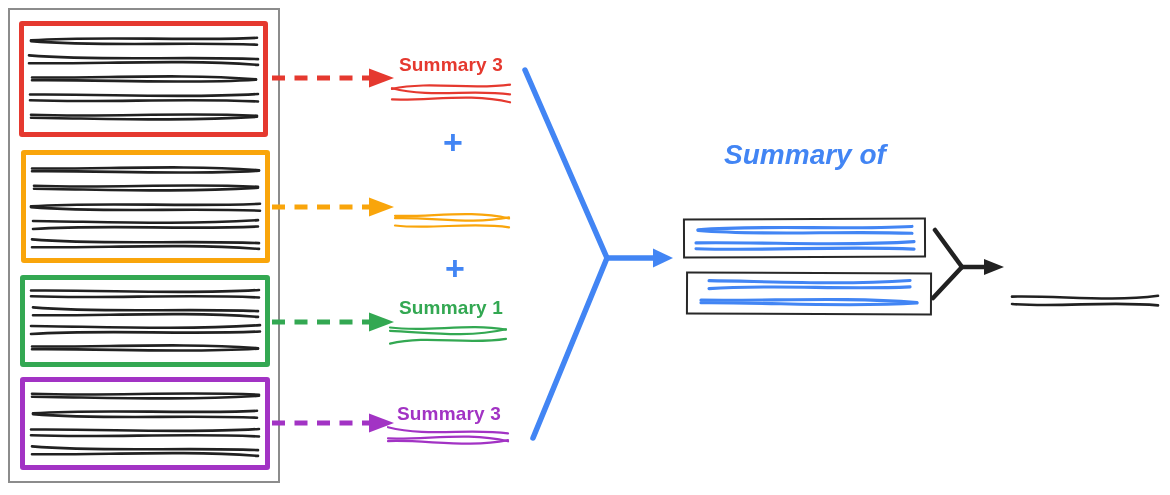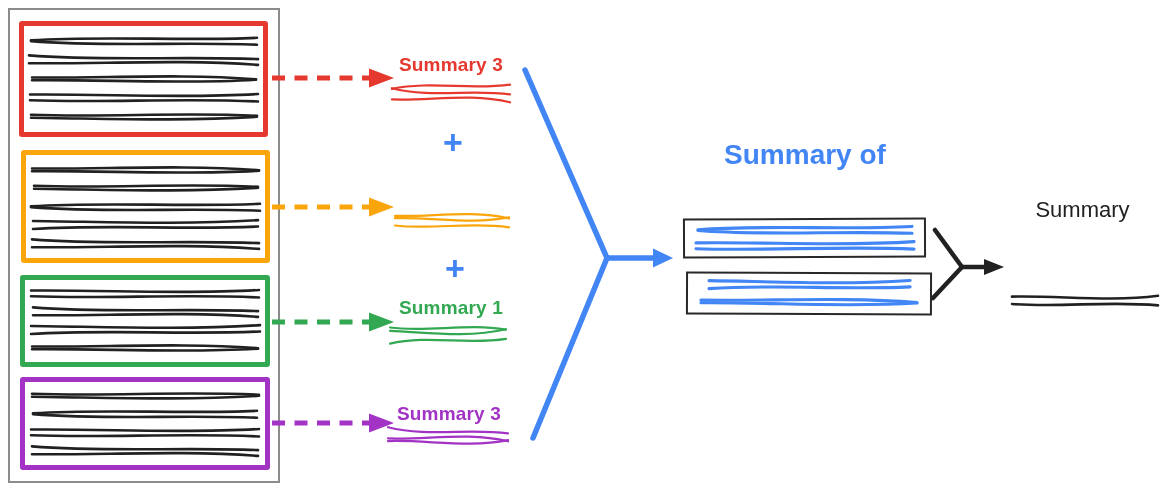--- a/index.html
+++ b/index.html
@@ -271,21 +271,21 @@
 
   <div class="abs merge" style="left:505px; top:58px;">
     <svg width="175" height="392" viewBox="0 0 175 392">
       <path d="M20 12 L102 200"></path>
       <path d="M28 380 L102 200"></path>
       <path d="M102 200 H150"></path>
       <polygon points="148,190.5 168,200 148,209.5"></polygon>
     </svg>
   </div>
 
-  <div class="abs sos-title" style="left:680px; top:134px;">
+  <div class="abs sos-title" style="left:680px; top:134px;font-style:italic;">
     <span>Summary of</span>
   </div>
 
   <div class="abs summary-box" style="left:683px; top:218px; width:243px; height:40px; transform:rotate(-0.2deg);">
     <div class="scribble" style="color:var(--blue)">
         <svg width="218" height="14" viewBox="0 0 218 14">
           <path stroke-width="3.1" d="M2 6.3 C 72 1.6, 144 7.2, 216 3.8"></path>
           <path stroke-width="3.1" d="M2 7.1 C 72 13.0, 144 7.7, 216 10.7"></path>
         </svg>
       </div>
@@ -314,21 +314,20 @@
   <div class="abs bracket" style="left:928px; top:222px;">
     <svg width="86" height="92" viewBox="0 0 86 92">
       <path d="M7 8 L34 45"></path>
       <path d="M5 76 L34 45"></path>
       <path d="M34 45 H58"></path>
       <polygon points="56,37 76,45 56,53"></polygon>
     </svg>
   </div>
 
   <div class="abs final-label" style="left:1000px; top:195px;">
-    <span>Summary</span>
   </div>
   <div class="abs scribble" style="left:1010px; top:292px; color:var(--ink)">
       <svg width="150" height="18" viewBox="0 0 150 18">
         <path stroke-width="2.6" d="M2 4.6 C 50 3.5, 99 10.0, 148 3.8"></path>
         <path stroke-width="2.6" d="M2 12.0 C 50 15.6, 99 8.8, 148 13.4"></path>
       </svg>
     </div>
 
 </div>
 

